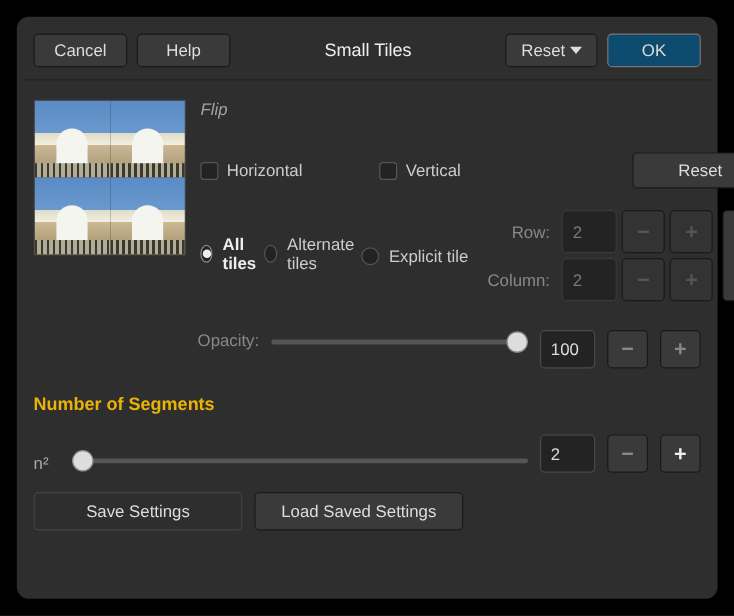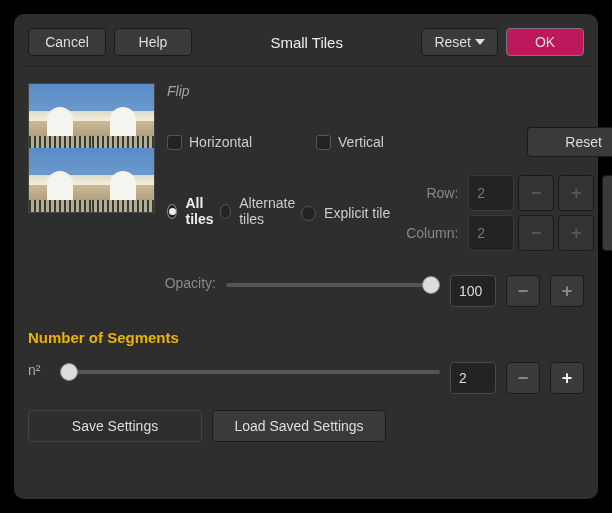--- a/index.html
+++ b/index.html
@@ -41,21 +41,21 @@
     border-radius: 4px;
     height: 28px;
     padding: 0 18px;
     font-size: 14px;
     cursor: pointer;
     display: inline-flex;
     align-items: center;
     justify-content: center;
   }
   .btn.wide { width: 78px; padding: 0; }
-  .btn.ok { width: 78px; padding: 0; background: #be185d; border: 1px solid #777; text-align: center; }
+  .btn.ok { width: 78px; padding: 0; background: #0c4a6e; border: 1px solid #777; text-align: center; }
   .btn.reset-hdr { padding: 0 12px; gap: 4px; }
   .chev-down {
     width: 0; height: 0;
     border-left: 5px solid transparent;
     border-right: 5px solid transparent;
     border-top: 6px solid #ddd;
   }
   .content {
     border-top: 1px solid #222;
     margin: 0 6px;
@@ -216,21 +216,21 @@
     position: absolute;
     width: 18px; height: 18px;
     background: #ddd;
     border-radius: 50%;
     border: 1px solid #888;
   }
   .seg-section { margin-top: 22px; }
   .seg-title { color: #eab308; font-weight: 600; font-size: 15px; margin-bottom: 16px; }
   .seg-row {
     display: flex;
-    align-items: flex-start;
+    align-items: flex-end;
     gap: 10px;
   }
   .n2 { color: #aaa; width: 22px; }
   .footer-row {
     display: flex;
     gap: 10px;
     margin-top: 16px;
   }
   .footer-btn {
     height: 32px;

